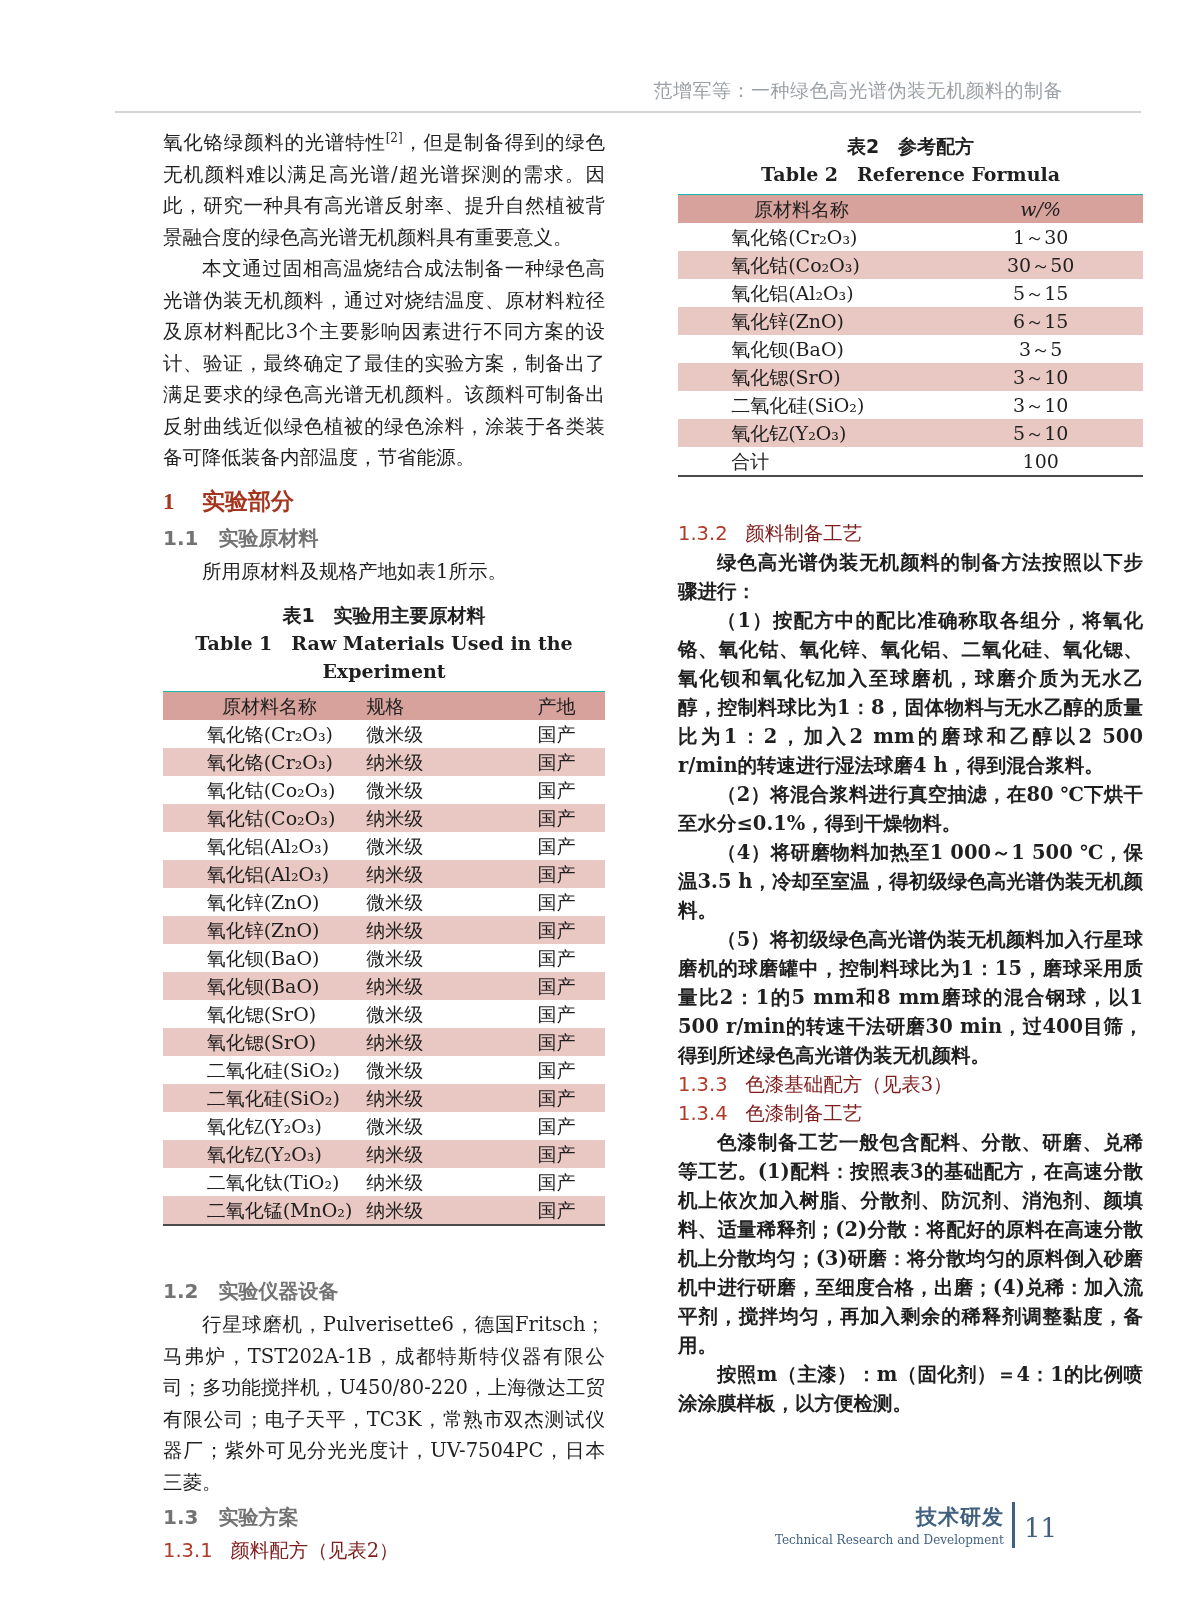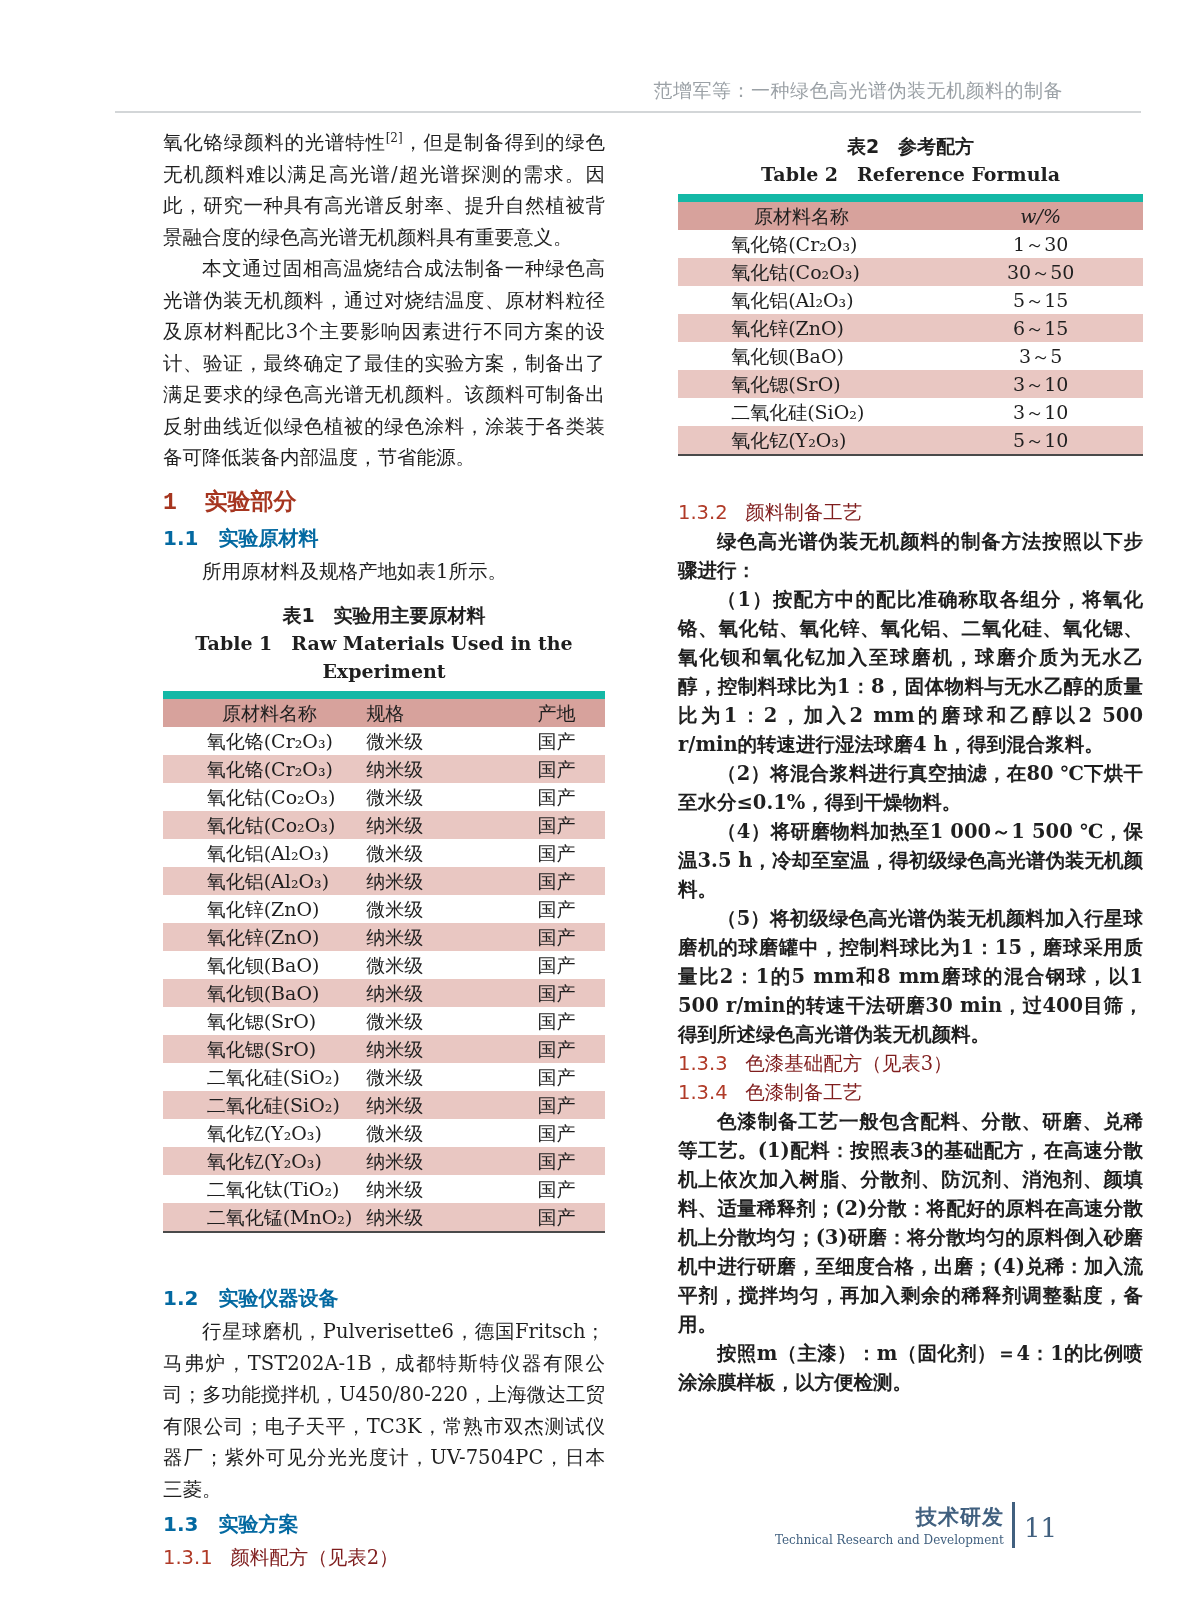--- a/index.html
+++ b/index.html
@@ -41,28 +41,28 @@
     text-align:justify;
     text-justify:inter-ideograph;
   }
   .col-left p{line-height:31.5px;}
   .col-right p{line-height:29px;font-weight:bold;}
   .indent{text-indent:2em;}
   sup.ref{font-size:12px;line-height:0;}
   
   .sec-h1{
     margin:12px 0 8px 0;
-    font-family:Liberation Mono, monospace;
+    font-family:Liberation Serif, serif;
     font-size:23px;font-weight:bold;color:#a6351f;
   }
   .sec-h1 .sec-num{margin-right:1.2em;}
   .sec-h2{
     margin:6px 0 4px 0;
     font-family:"DejaVu Sans","Liberation Sans",sans-serif;
-    font-size:20px;font-weight:bold;color:#0369a1;
+    font-size:20px;font-weight:bold;color:#737373;
   }
   .sec-h2 .sec-num{margin-right:1em;}
   .sec-h2.gap-top{margin-top:52px;}
   .sec-h3{
     margin:0;
     font-size:19.5px;
     line-height:29px;
   }
   .col-left .sec-h3{line-height:31.5px;}
   .sec-h3 .sec-num{
@@ -78,21 +78,21 @@
   }
   .cap-en{
     font-family:"DejaVu Serif","Liberation Serif",serif;
     font-size:19px;font-weight:bold;line-height:28px;
   }
   
   table.data-table{
     width:100%;
     border-collapse:collapse;
     margin-top:6px;
-    border-top:8px solid #14b8a6;
+    border-top:1px solid #14b8a6;
     border-bottom:2px solid #4a4a4a;
     font-size:19px;
   }
   table.data-table th, table.data-table td{
     height:28px;padding:0;
     font-weight:normal;
     line-height:28px;
   }
   table.data-table thead th{background:#d7a29c;}
   table.data-table tr.alt td{background:#e9c7c2;}
@@ -341,20 +341,24 @@
   <tr>
     <td class="t2-name">二氧化硅(SiO₂)</td>
     <td class="t2-value">3～10</td>
   </tr>
 
   <tr class="alt">
     <td class="t2-name">氧化钇(Y₂O₃)</td>
     <td class="t2-value">5～10</td>
   </tr>
 
+  <tr>
+    <td class="t2-name">合计</td>
+    <td class="t2-value">100</td>
+  </tr>
 </tbody>
       </table>
 
       <div class="sec-h3" style="margin-top:42px;">
         <span class="sec-num">1.3.2</span><span class="sec-title">颜料制备工艺</span>
       </div>
 
       <p class="indent">绿色高光谱伪装无机颜料的制备方法按照以下步骤进行：</p>
       <p class="indent">（1）按配方中的配比准确称取各组分，将氧化铬、氧化钴、氧化锌、氧化铝、二氧化硅、氧化锶、氧化钡和氧化钇加入至球磨机，球磨介质为无水乙醇，控制料球比为1：8，固体物料与无水乙醇的质量比为1：2，加入2 mm的磨球和乙醇以2 500 r/min的转速进行湿法球磨4 h，得到混合浆料。</p>
       <p class="indent">（2）将混合浆料进行真空抽滤，在80 ℃下烘干至水分≤0.1%，得到干燥物料。</p>

